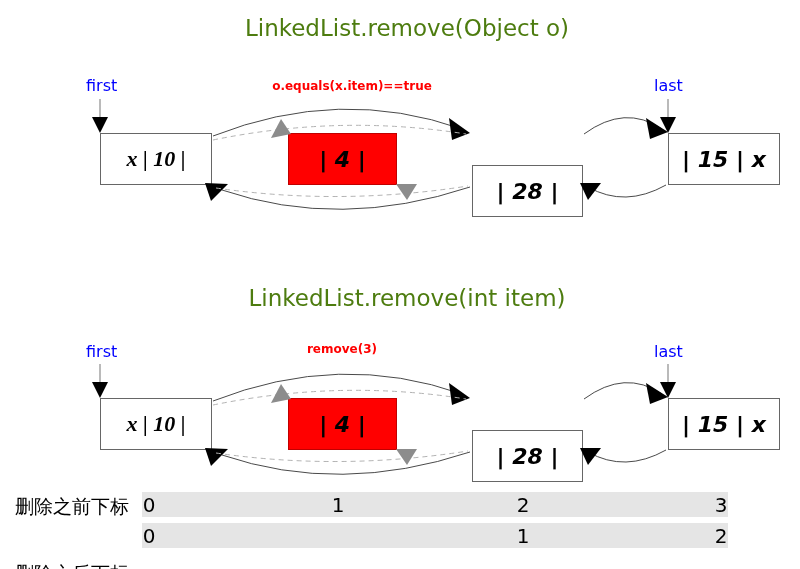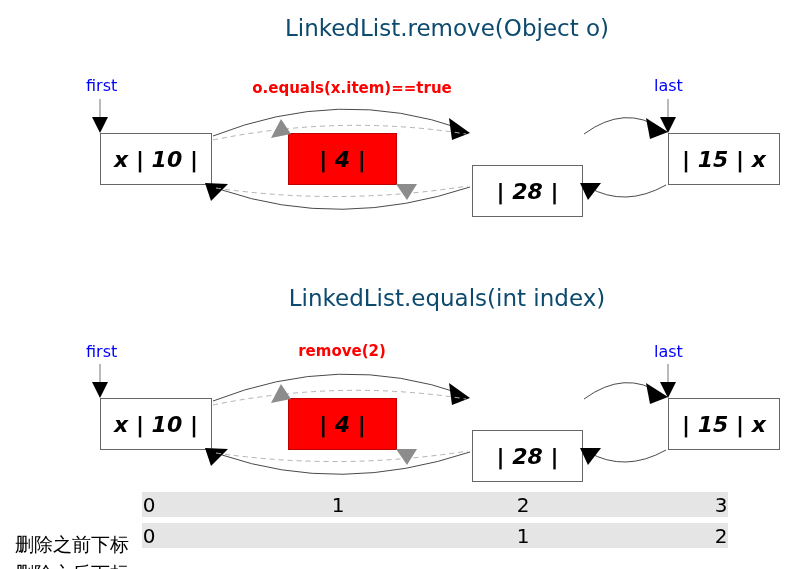--- a/index.html
+++ b/index.html
@@ -1,54 +1,54 @@
 <!DOCTYPE html>
 <html style="--hl-fill: #ff0000; --annot-color: #ff0000; --ptr-color: #0000ff; --bar-bg: #e5e5e5;"><head>
 <meta charset="utf-8">
 <style>
   html,body{margin:0;padding:0;background:#ffffff;}
   body{width:800px;height:569px;position:relative;font-family:"DejaVu Sans",sans-serif;color:#000;}
   .canvas{position:absolute;left:0;top:0;width:800px;height:569px;overflow:hidden;}
 
-  .title{position:absolute;left:447px;transform:translateX(-50%);font-size:23px;line-height:28px;
-         white-space:nowrap;color:#0c4a6e;}
+  .title{position:absolute;left:407px;transform:translateX(-50%);font-size:23px;line-height:28px;
+         white-space:nowrap;color:#4d7c0f;}
   .title.t1{top:14px;}
   .title.t2{top:284px;}
 
   .plabel{position:absolute;font-size:16px;line-height:24px;color:var(--ptr-color,#0000ff);white-space:nowrap;}
   .first1{left:86px;top:74px;}
   .last1{left:654px;top:74px;}
   .first2{left:86px;top:340px;}
   .last2{left:654px;top:340px;}
 
-  .annot{position:absolute;transform:translateX(-50%);font-size:15px;font-weight:bold;
+  .annot{position:absolute;transform:translateX(-50%);font-size:12px;font-weight:bold;
          color:var(--annot-color,#ff0000);white-space:nowrap;}
   .a1{left:352px;top:79px;}
   .a2{left:342px;top:342px;}
 
   .node{position:absolute;height:50px;background:#ffffff;border:1px solid #666;
         display:flex;align-items:center;justify-content:center;
         font-style:italic;font-weight:bold;font-size:22px;white-space:pre;}
   .node.hl{background:var(--hl-fill,#ff0000);border-color:#c00000;}
   .d1{top:133px;}
   .d2{top:398px;}
-  .n1{left:100px;width:110px;}
+  .n1{left:100px;width:110px;font-family:Liberation Serif, serif;}
   .n2{left:288px;width:107px;}
   .n3{left:472px;width:109px;margin-top:32px;}
   .n4{left:668px;width:110px;}
 
   svg.arrows{position:absolute;left:0;top:0;pointer-events:none;}
   .sarc{fill:none;stroke:#4a4a4a;stroke-width:1;}
   .darc{fill:none;stroke:#b3b3b3;stroke-width:1;stroke-dasharray:5 4;}
   .pline{stroke:#8c8c8c;stroke-width:1.2;}
   .bhead{fill:#000000;stroke:none;}
   .ghead{fill:#8c8c8c;stroke:none;}
 
   .row-label{position:absolute;left:15px;font-size:19px;line-height:22px;white-space:nowrap;}
-  .rl1{top:495px;margin-top:38px;}
+  .rl1{top:495px;}
   .rl2{top:526px;margin-top:36px;}
   .bar{position:absolute;left:142px;width:586px;height:25px;background:var(--bar-bg,#e5e5e5);}
   .bar1{top:492px;}
   .bar2{top:523px;}
   .idx{position:absolute;transform:translateX(-50%);font-size:20px;line-height:22px;}
   .ir1{top:494px;}
   .ir2{top:525px;}
   .ix0{left:149px;} .ix1{left:338px;} .ix2{left:523px;} .ix3{left:721px;}
   .jx0{left:149px;} .jx1{left:523px;} .jx2{left:721px;}
 </style>
@@ -86,29 +86,29 @@
 
       <path class="sarc" d="M584,134 Q625,104 662,129"></path>
       <polygon class="bhead" points="646,118 668,132 650,139"></polygon>
       <path class="sarc" d="M666,185 Q625,208 588,187"></path>
       <polygon class="bhead" points="580,183 601,183 588,200"></polygon>
     </g>
     <use href="#arrowset" y="265"></use>
   </svg>
 
   <div class="title t1">LinkedList.remove(Object o)</div>
-  <div class="title t2">LinkedList.equals(int index)</div>
+  <div class="title t2">LinkedList.remove(int item)</div>
 
   <div class="plabel first1">first</div>
   <div class="plabel last1">last</div>
   <div class="annot a1">o.equals(x.item)==true</div>
 
   <div class="plabel first2">first</div>
   <div class="plabel last2">last</div>
-  <div class="annot a2">remove(2)</div>
+  <div class="annot a2">remove(3)</div>
 
   <div class="row-label rl1">删除之前下标</div>
   <div class="bar bar1"></div>
   <span class="idx ir1 ix0">0</span>
   <span class="idx ir1 ix1">1</span>
   <span class="idx ir1 ix2">2</span>
   <span class="idx ir1 ix3">3</span>
 
   <div class="row-label rl2">删除之后下标</div>
   <div class="bar bar2"></div>

